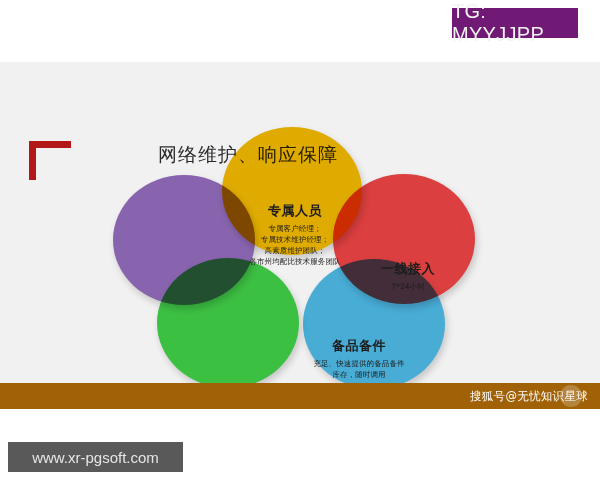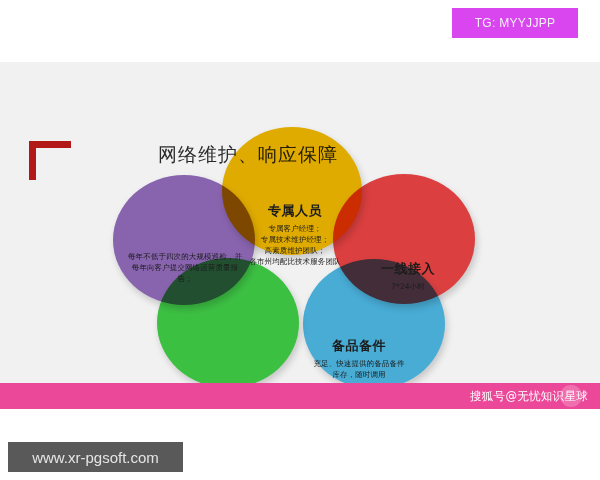--- a/index.html
+++ b/index.html
@@ -15,23 +15,23 @@
     position: relative;
   }
 
   
   #tg-tag {
     position: absolute;
     top: 8px;
     left: 452px;
     width: 126px;
     height: 30px;
-    background: #d946ef;
+    background: #701a75;
     color: #f2f2f2;
-    font-size: 12px;
+    font-size: 20px;
     letter-spacing: 0.3px;
     display: flex;
     align-items: center;
     justify-content: center;
     font-family: "Liberation Sans", sans-serif;
   }
 
   
   #slide {
     position: absolute;
@@ -123,21 +123,21 @@
   #lab-green  { left: 162px; top: 275px; width: 134px; }
   #lab-blue   { left: 292px; top: 275px; width: 134px; }
 
   
   #red-band {
     position: absolute;
     left: 0;
     top: 383px;
     width: 600px;
     height: 26px;
-    background: #ec4899;
+    background: #a16207;
     display: flex;
     align-items: center;
     justify-content: flex-end;
   }
   #sohu-credit {
     color: #ffffff;
     font-size: 11.5px;
     padding-right: 12px;
     font-family: "DejaVu Sans", sans-serif;
     letter-spacing: 0.3px;
@@ -196,23 +196,20 @@
 高素质维护团队；
 各市州均配比技术服务团队</span>
     </div>
 
     <div class="lobe-label" id="lab-red">
       <span class="ttl">一线接入</span>
       <span class="bdy" style="white-space: pre-line;">7*24小时</span>
     </div>
 
     <div class="lobe-label" id="lab-purple">
-      <span class="bdy" style="white-space: pre-line;">每年不低于四次的大规模巡检，并
-每年向客户提交网络运营质量报
-告；</span>
     </div>
 
 
     <div class="lobe-label" id="lab-blue">
       <span class="ttl">备品备件</span>
       <span class="bdy" style="white-space: pre-line;">充足、快速提供的备品备件
 库存，随时调用</span>
     </div>
   </div>
 </div>

